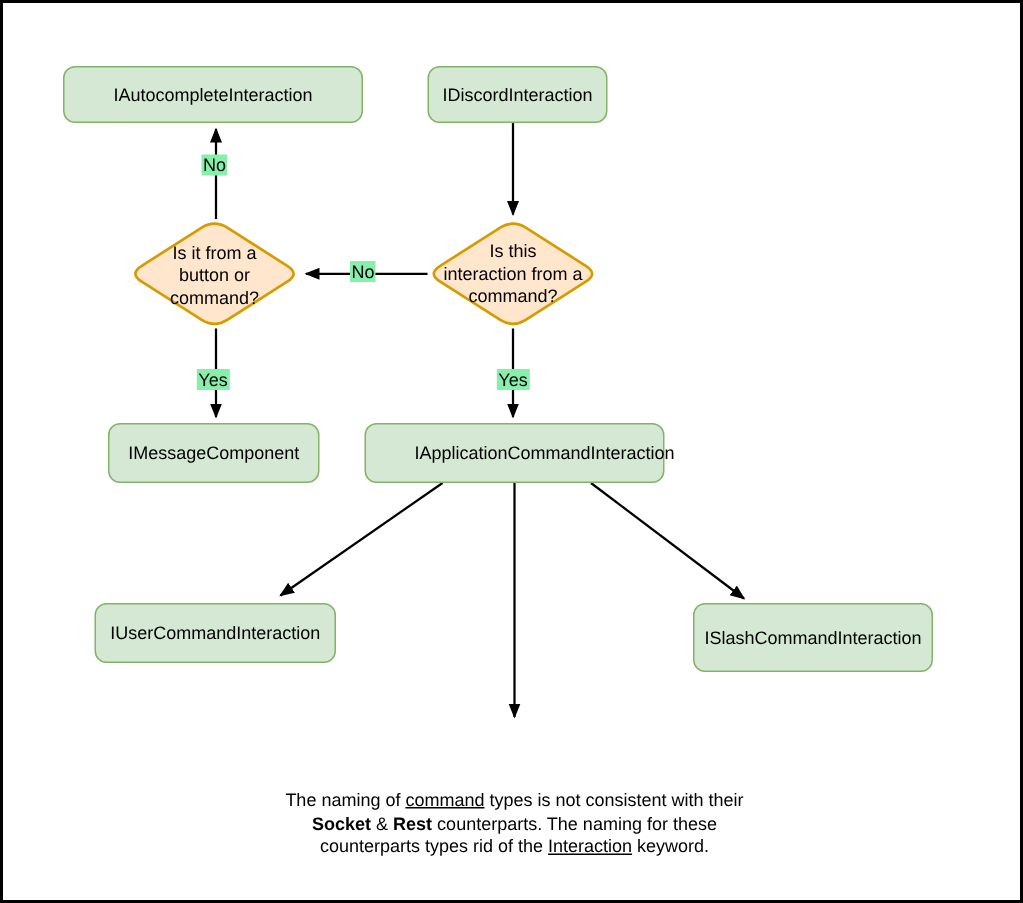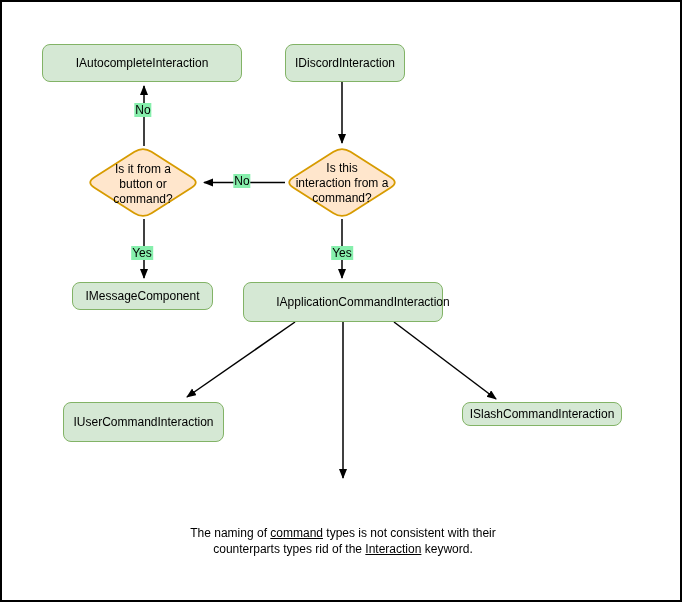--- a/index.html
+++ b/index.html
@@ -93,27 +93,27 @@
     <line class="edge" x1="340" y1="217" x2="340" y2="276" marker-end="url(#arrow)"></line>
     <line class="edge" x1="293" y1="320" x2="185" y2="395" marker-end="url(#arrow)"></line>
     <line class="edge" x1="341" y1="320" x2="341" y2="476" marker-end="url(#arrow)"></line>
     <line class="edge" x1="392" y1="320" x2="494" y2="397" marker-end="url(#arrow)"></line>
   </svg>
 
   <div class="node" style="left:40px; top:42px; width:200px; height:38px;">IAutocompleteInteraction</div>
 
   <div class="node" style="left:283px; top:42px; width:120px; height:38px;">IDiscordInteraction</div>
 
-  <div class="node" style="left:70px; top:280px; width:141px; height:28px;">IMessageComponent</div>
+  <div class="node" style="left:70px; top:280px; width:141px; height:40px;">IMessageComponent</div>
 
   <div class="node" style="left:241px; top:280px; width:200px; height:40px;padding-left:44px;">IApplicationCommandInteraction</div>
 
   <div class="node" style="left:61px; top:400px; width:161px; height:40px;">IUserCommandInteraction</div>
 
-  <div class="node" style="left:460px; top:400px; width:160px; height:24px;">ISlashCommandInteraction</div>
+  <div class="node" style="left:460px; top:400px; width:160px; height:46px;">ISlashCommandInteraction</div>
 
 
   <div class="decision-label" style="left:141px; top:182px;">
     <div>Is it from a</div>
     <div>button or</div>
     <div>command?</div>
   </div>
 
   <div class="decision-label" style="left:340px; top:181px;">
     <div>Is this</div>
@@ -124,17 +124,20 @@
   <span class="edge-label" style="left:141px; top:108px;">No</span>
   <span class="edge-label" style="left:240px; top:179px;">No</span>
   <span class="edge-label" style="left:140px; top:251px;">Yes</span>
   <span class="edge-label" style="left:340px; top:251px;">Yes</span>
 
   <div class="note">
     <div>
       <span>The naming of </span><span class="u">command</span><span> types is not consistent with their</span>
     </div>
     <div>
+      <span class="b">Socket</span><span> &amp; </span><span class="b">Rest</span><span> counterparts. The naming for these</span>
+    </div>
+    <div>
       <span>counterparts types rid of the </span><span class="u">Interaction</span><span> keyword.</span>
     </div>
   </div>
 
 </div>
 
 </body></html>

